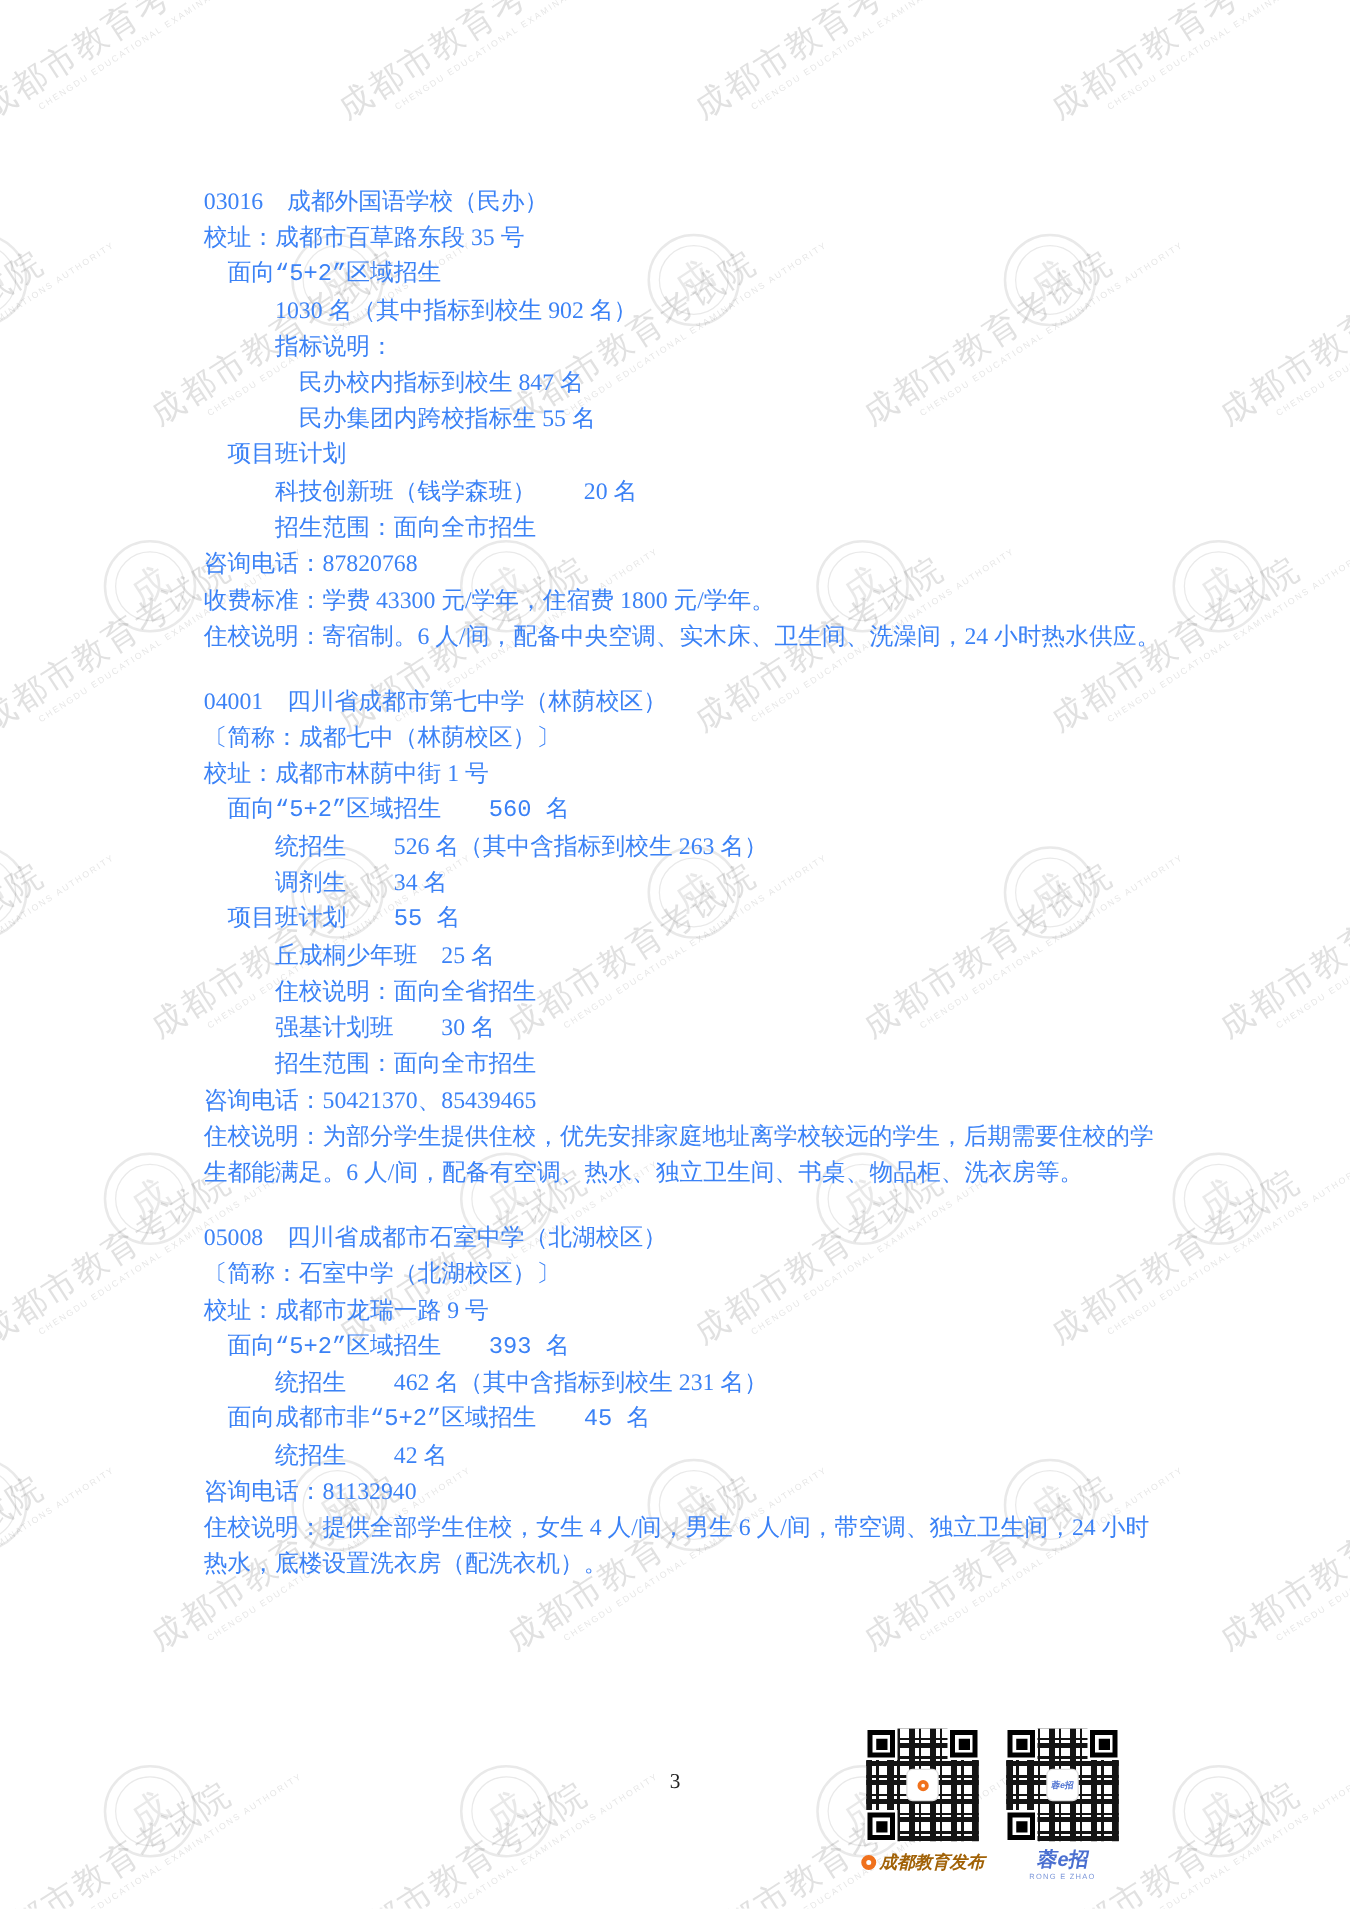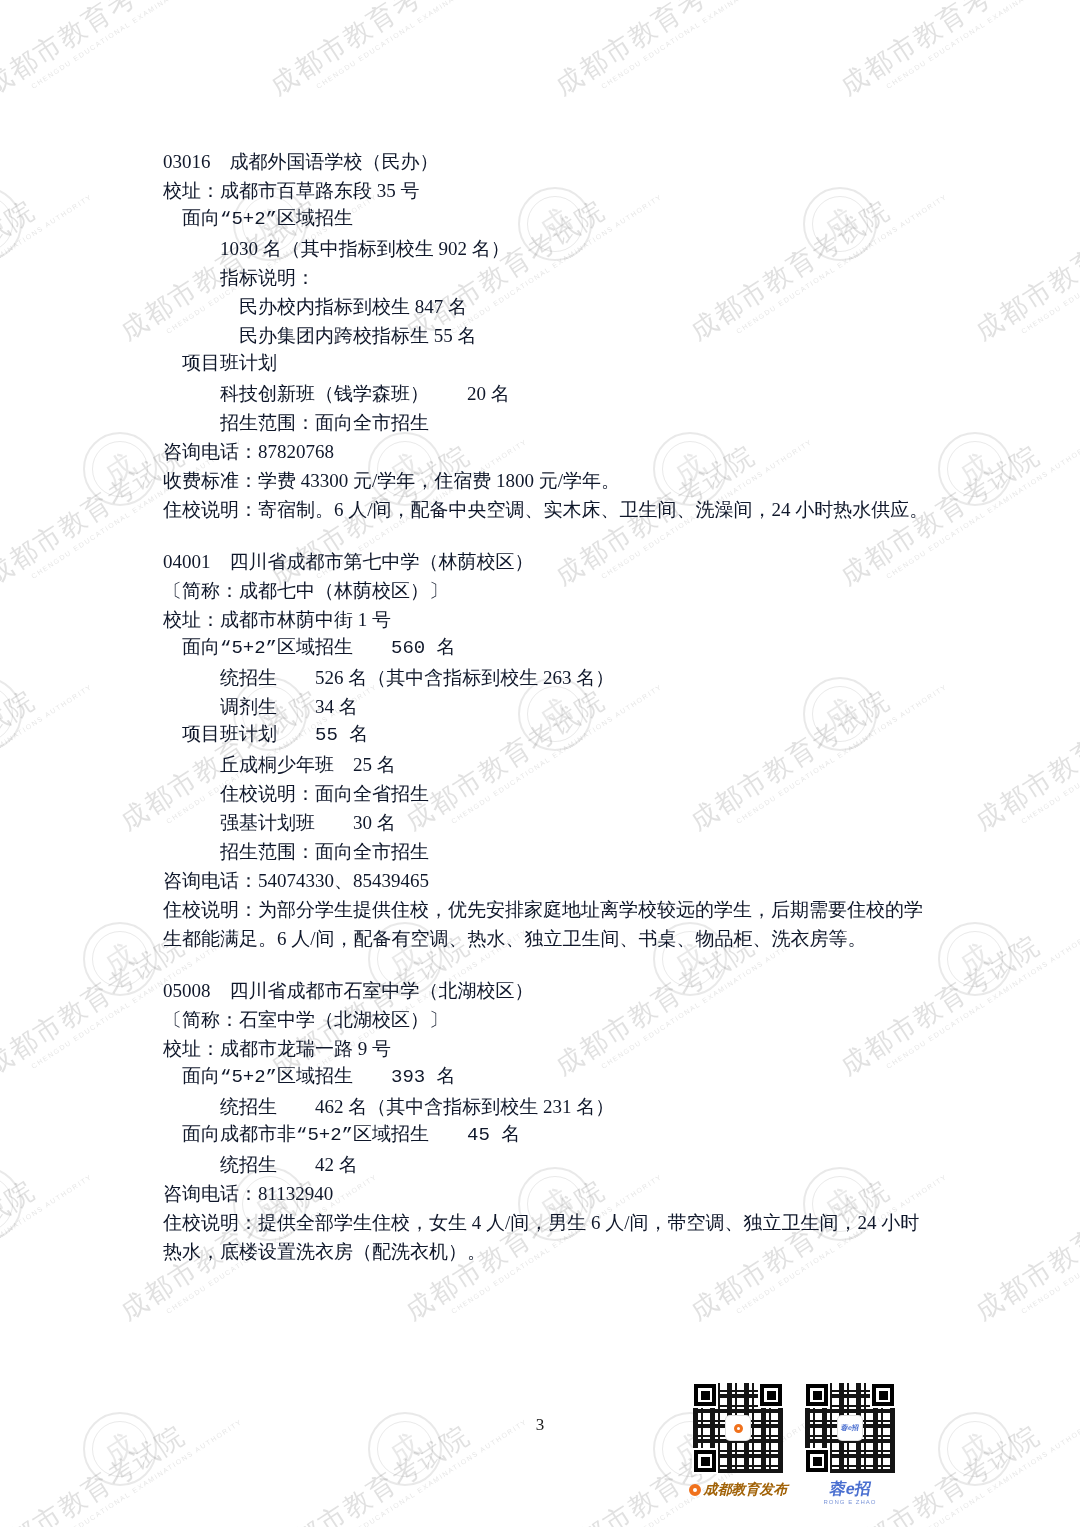--- a/index.html
+++ b/index.html
@@ -54,21 +54,21 @@
   }
   .wm-seal-inner span {
     font-size: 30px; color: rgba(40,40,40,0.10);
     transform: rotate(-33deg);
   }
 
   
   .content {
     position: absolute; left: 163px; top: 147px;
     width: 770px; z-index: 1;
-    font-size: 19px; line-height: 29px; color: #0f172a;
+    font-size: 19px; line-height: 29px; color: #3b82f6;
   }
   .sec { margin: 0 0 23px 0; }
   .ln { margin: 0; }
   .i1 { margin-left: 19px; font-family: Liberation Mono, monospace; }
   .i2 { margin-left: 57px; }
   .i3 { margin-left: 76px; }
 
   
   .page-num {
     position: absolute; left: 0; width: 1080px; top: 1415px;
@@ -491,21 +491,21 @@
       <p class="ln">〔简称：成都七中（林荫校区）〕</p>
       <p class="ln">校址：成都市林荫中街 1 号</p>
       <p class="ln i1">面向“5+2”区域招生　　560 名</p>
       <p class="ln i2">统招生　　526 名（其中含指标到校生 263 名）</p>
       <p class="ln i2">调剂生　　34 名</p>
       <p class="ln i1">项目班计划　　55 名</p>
       <p class="ln i2">丘成桐少年班　25 名</p>
       <p class="ln i2">住校说明：面向全省招生</p>
       <p class="ln i2">强基计划班　　30 名</p>
       <p class="ln i2">招生范围：面向全市招生</p>
-      <p class="ln">咨询电话：54074330、85439465</p>
+      <p class="ln">咨询电话：50421370、85439465</p>
       <p class="ln">住校说明：为部分学生提供住校，优先安排家庭地址离学校较远的学生，后期需要住校的学生都能满足。6 人/间，配备有空调、热水、独立卫生间、书桌、物品柜、洗衣房等。</p>
     </section>
 
     <section class="sec">
       <p class="ln">05008　四川省成都市石室中学（北湖校区）</p>
       <p class="ln">〔简称：石室中学（北湖校区）〕</p>
       <p class="ln">校址：成都市龙瑞一路 9 号</p>
       <p class="ln i1">面向“5+2”区域招生　　393 名</p>
       <p class="ln i2">统招生　　462 名（其中含指标到校生 231 名）</p>
       <p class="ln i1">面向成都市非“5+2”区域招生　　45 名</p>

